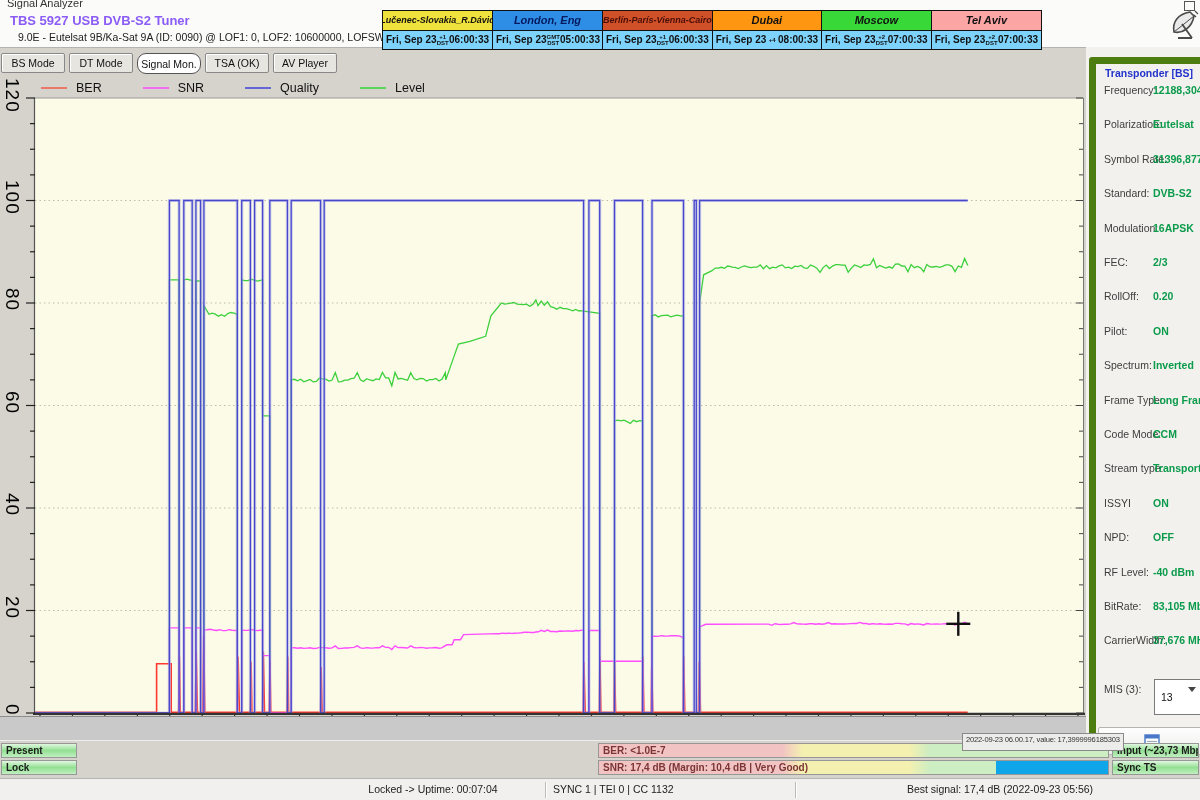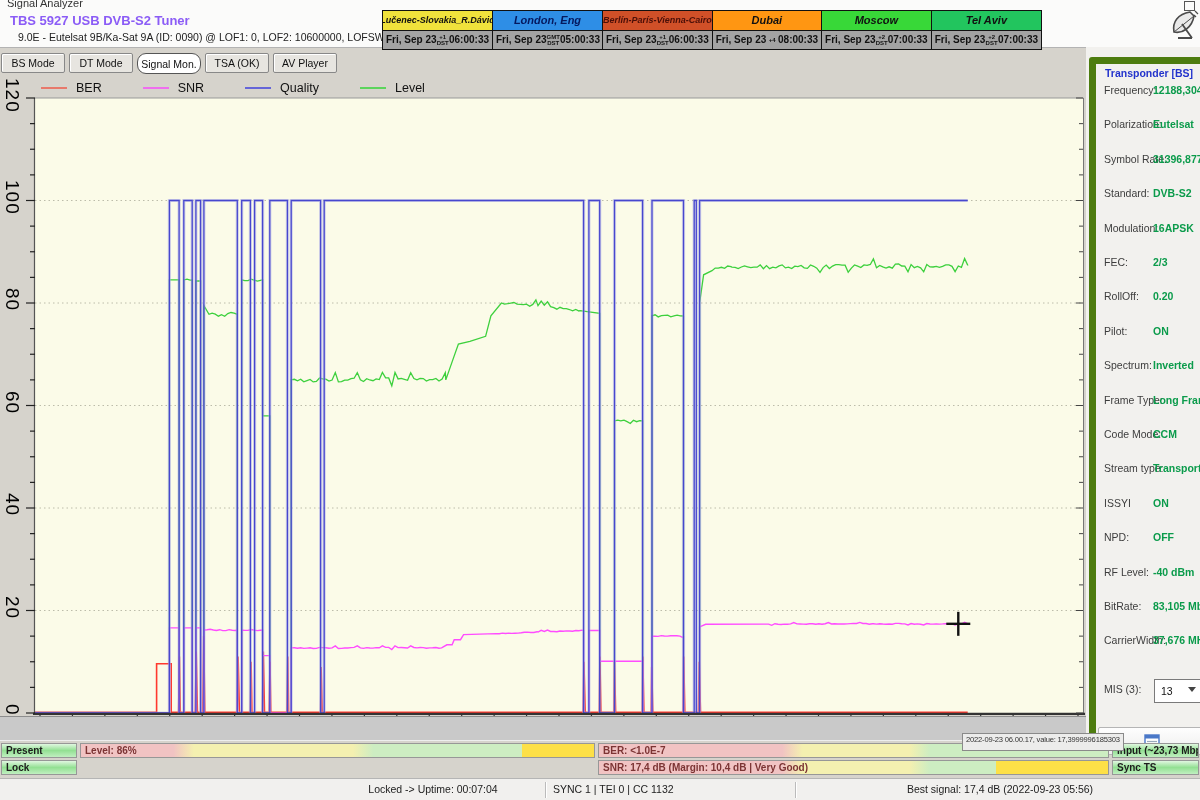--- a/index.html
+++ b/index.html
@@ -10,21 +10,21 @@
   #maxbox{position:absolute;left:1184px;top:1px;width:9px;height:8px;border:1.5px solid #555;}
   #devtitle{position:absolute;left:10px;top:13px;font-size:13px;font-weight:700;color:#8b5cf6;}
   #devsub{position:absolute;left:18px;top:31px;font-size:10.5px;color:#222;}
   
   #clocks{position:absolute;left:382px;top:10px;width:660px;height:40px;border:1px solid #111;box-sizing:border-box;display:flex;}
   .clock{width:110px;box-sizing:border-box;border-right:1px solid #111;display:flex;flex-direction:column;}
   .clock:last-child{border-right:none;}
   .clock .hd{height:19px;border-bottom:1px solid #111;display:flex;align-items:center;justify-content:center;
              font-style:italic;font-weight:700;font-size:11px;white-space:nowrap;overflow:hidden;}
   .clock .hd.small{font-size:9px;}
-  .clock .tm{height:19px;background:#a3a3a3;display:flex;align-items:center;font-weight:700;font-size:10px;color:#111;padding:0 3px;white-space:nowrap;}
+  .clock .tm{height:19px;background:#7dd3fc;display:flex;align-items:center;font-weight:700;font-size:10px;color:#111;padding:0 3px;white-space:nowrap;}
   .clock .tm .date{flex:0 0 auto;}
   .clock .mini{flex:1;display:flex;flex-direction:column;align-items:center;justify-content:center;font-size:6px;font-weight:700;line-height:6px;}
   .clock .tim{flex:0 0 auto;}
   
   #dish{position:absolute;left:1168px;top:8px;}
   
   #tabs{position:absolute;left:1px;top:53px;height:21px;display:flex;}
   .tab{width:64px;height:20px;margin-right:4px;background:#e7e5e0;border:1px solid #888;
        box-sizing:border-box;display:flex;align-items:center;justify-content:center;
        font-size:10.5px;color:#111;border-radius:2px;box-shadow:inset 1px 1px 0 #fff;cursor:default;}
@@ -47,29 +47,29 @@
   
   #tooltip{position:absolute;left:962px;top:636px;height:14px;background:#ececeb;border:1px solid #8a8a8a;
            font-size:7.6px;letter-spacing:-0.2px;color:#333;padding:1px 3px;white-space:nowrap;z-index:60;}
   
   #sidebar{position:absolute;left:1086px;top:47px;width:114px;height:694px;background:#f2f1ee;}
   #groupbox{position:absolute;left:3px;top:10px;width:108px;height:672px;border:7px solid #4d7c0f;border-radius:3px;}
   #gbtitle{position:absolute;left:6px;top:3px;background:#f2f1ee;padding:0 3px;font-size:10.5px;font-weight:700;color:#2333cc;}
   .trow{position:absolute;left:0;width:114px;height:14px;}
   .trow .tl{position:absolute;left:8px;font-size:10.5px;color:#3d3d3d;}
   .trow .tv{position:absolute;left:57px;font-size:10.5px;font-weight:700;color:#0b9b4b;white-space:nowrap;}
-  #miscombo{position:absolute;left:58px;top:615px;width:47px;height:24px;background:#fff;border:1px solid #7a7a7a;
+  #miscombo{position:absolute;left:58px;top:615px;width:47px;height:36px;background:#fff;border:1px solid #7a7a7a;
             font-size:10.5px;color:#111;display:flex;align-items:center;box-sizing:border-box;padding-left:6px;}
   #miscombo .chev{position:absolute;right:4px;top:7px;width:0;height:0;border-left:4px solid transparent;border-right:4px solid transparent;border-top:5px solid #444;}
   #mislabel{position:absolute;left:8px;top:619px;font-size:10.5px;color:#3d3d3d;}
   #listbtn{position:absolute;left:2px;top:663px;width:106px;height:26px;background:linear-gradient(#fefefe,#ededec);
            border:1px solid #b5b5b5;border-radius:2px;display:flex;align-items:center;justify-content:center;}
   
   #bars{position:absolute;left:0;top:742px;width:1200px;height:36px;}
-  .bar{position:absolute;height:15px;border:1px solid #979797;box-sizing:border-box;overflow:hidden;background:#fde047;}
+  .bar{position:absolute;height:15px;border:1px solid #979797;box-sizing:border-box;overflow:hidden;background:#0ea5e9;}
   .bar .fillc{position:absolute;left:0;top:0;height:100%;overflow:hidden;}
   .bar .grad{position:absolute;left:0;top:0;height:100%;}
   .bar .side{position:absolute;left:0;top:0;width:100%;height:100%;
              background:linear-gradient(180deg,#e0f7e0,#93e093 50%,#c0efc0);}
   .bar .blabel{position:absolute;left:4px;top:1px;font-size:10px;font-weight:700;white-space:nowrap;z-index:2;}
   
   #statusbar{position:absolute;left:0;top:778px;width:1200px;height:22px;background:#f1f0ee;border-top:1px solid #b5b5b5;}
   #statusbar .stext{position:absolute;top:4px;font-size:10.5px;color:#222;white-space:nowrap;}
   .sdiv{position:absolute;top:3px;width:1px;height:16px;background:#bbb;box-shadow:1px 0 0 #fff;}
 </style>
@@ -131,21 +131,21 @@
         <div class="tm">
           <span class="date">Fri, Sep 23</span>
           <span class="mini">
             <span>+2</span>
             <span>DST</span>
           </span>
           <span class="tim">07:00:33</span>
         </div>
       </div>
       <div class="clock">
-        <div class="hd" style="background: #22c55e; color: rgb(17, 17, 17);">Tel Aviv</div>
+        <div class="hd" style="background: #fca5a5; color: rgb(17, 17, 17);">Tel Aviv</div>
         <div class="tm">
           <span class="date">Fri, Sep 23</span>
           <span class="mini">
             <span>+2</span>
             <span>DST</span>
           </span>
           <span class="tim">07:00:33</span>
         </div>
       </div>
     </div>
@@ -394,26 +394,20 @@
       </svg>
     </div>
   </div>
 </div>
 
 <div id="bars">
     <div class="bar" style="left: 1px; top: 1px; width: 76px;">
       <div class="side"></div>
       <span class="blabel" style="color: rgb(28, 28, 28);">Present</span>
     </div>
-    <div class="bar" style="left: 80px; top: 1px; width: 515px;">
-      <div class="fillc" style="width: 86%;">
-        <div class="grad" style="width: 116.279%; background: linear-gradient(90deg, rgb(241, 195, 195) 0%, rgb(241, 195, 195) 18%, rgb(244, 240, 176) 22%, rgb(244, 240, 176) 53%, rgb(205, 237, 194) 57%, rgb(205, 237, 194) 100%);"></div>
-      </div>
-      <span class="blabel" style="color: rgb(124, 52, 52);">Level: 86%</span>
-    </div>
     <div class="bar" style="left: 598px; top: 1px; width: 511px;">
       <div class="fillc" style="width: 100%;">
         <div class="grad" style="width: 100%; background: linear-gradient(90deg, rgb(241, 195, 195) 0%, rgb(241, 195, 195) 36%, rgb(244, 240, 176) 40%, rgb(244, 240, 176) 61%, rgb(205, 237, 194) 65%, rgb(205, 237, 194) 100%);"></div>
       </div>
       <span class="blabel" style="color: rgb(124, 52, 52);">BER: &lt;1.0E-7</span>
     </div>
     <div class="bar" style="left: 1112px; top: 1px; width: 87px;">
       <div class="side"></div>
       <span class="blabel" style="color: rgb(28, 28, 28);">Input (~23,73 Mbps)</span>
     </div>

